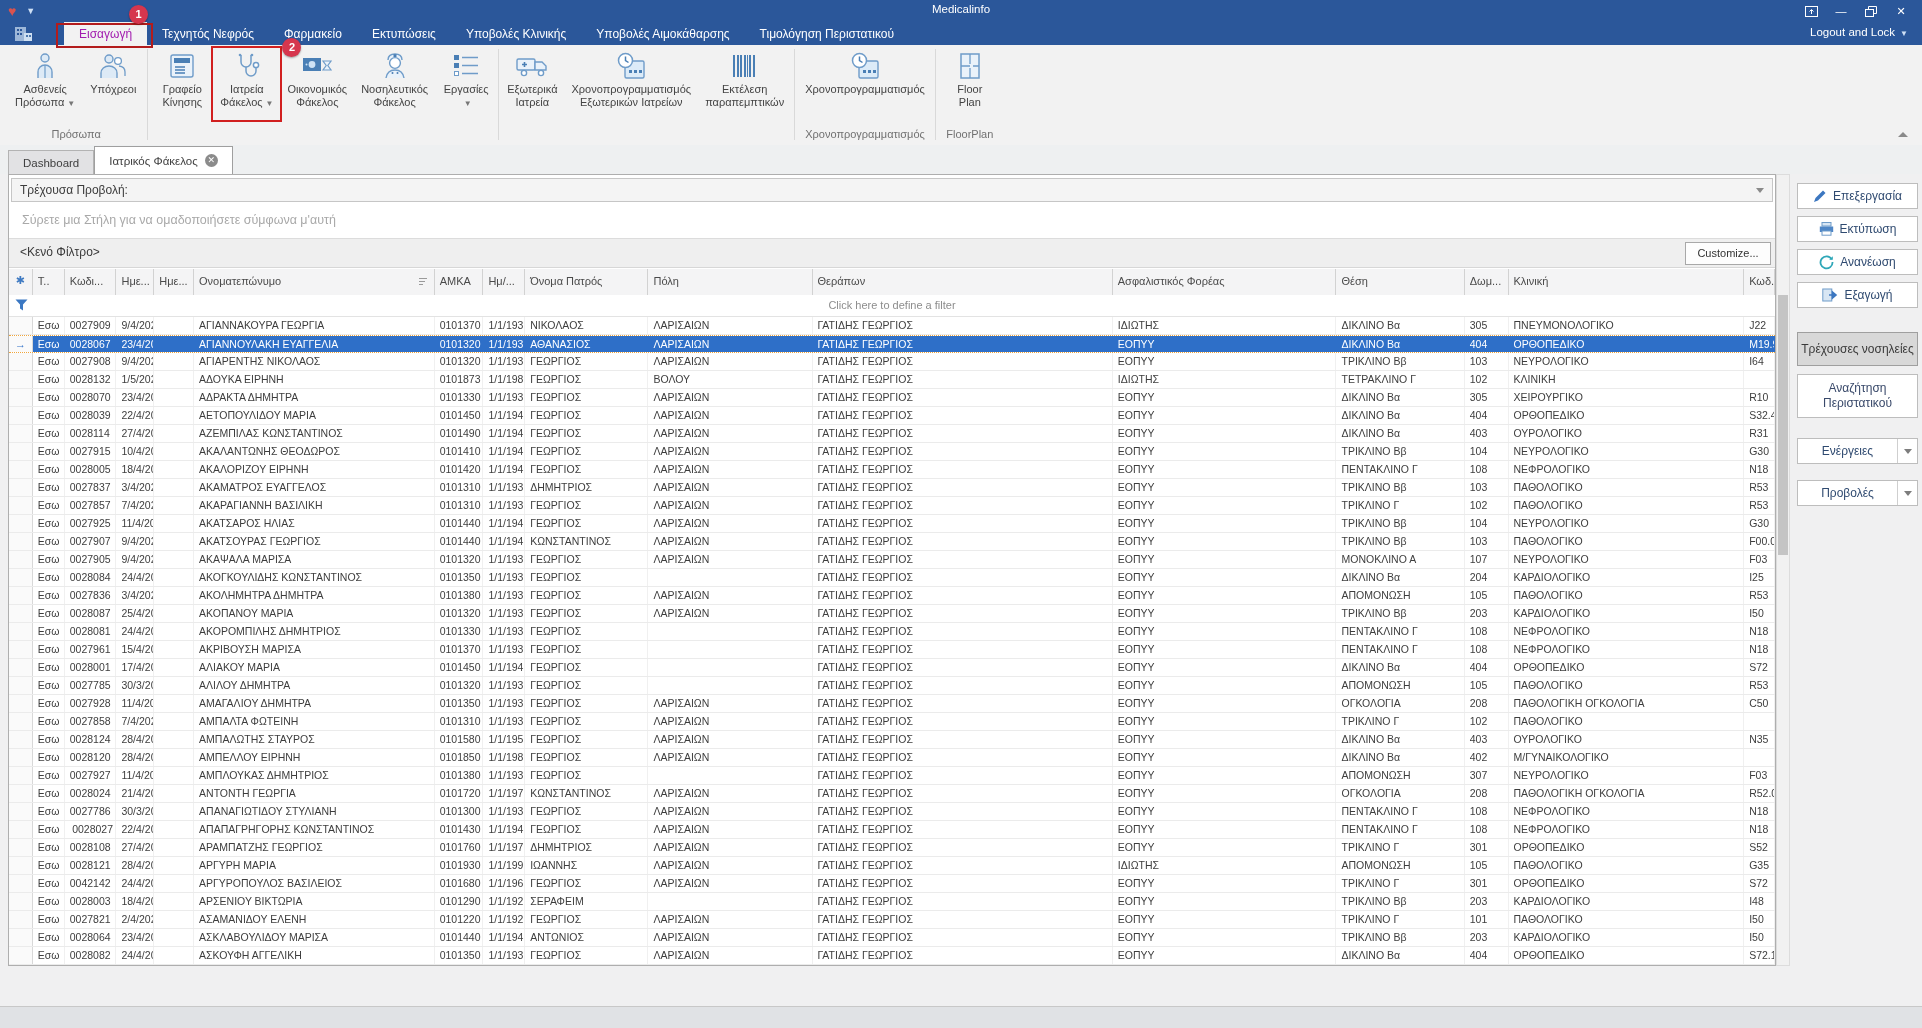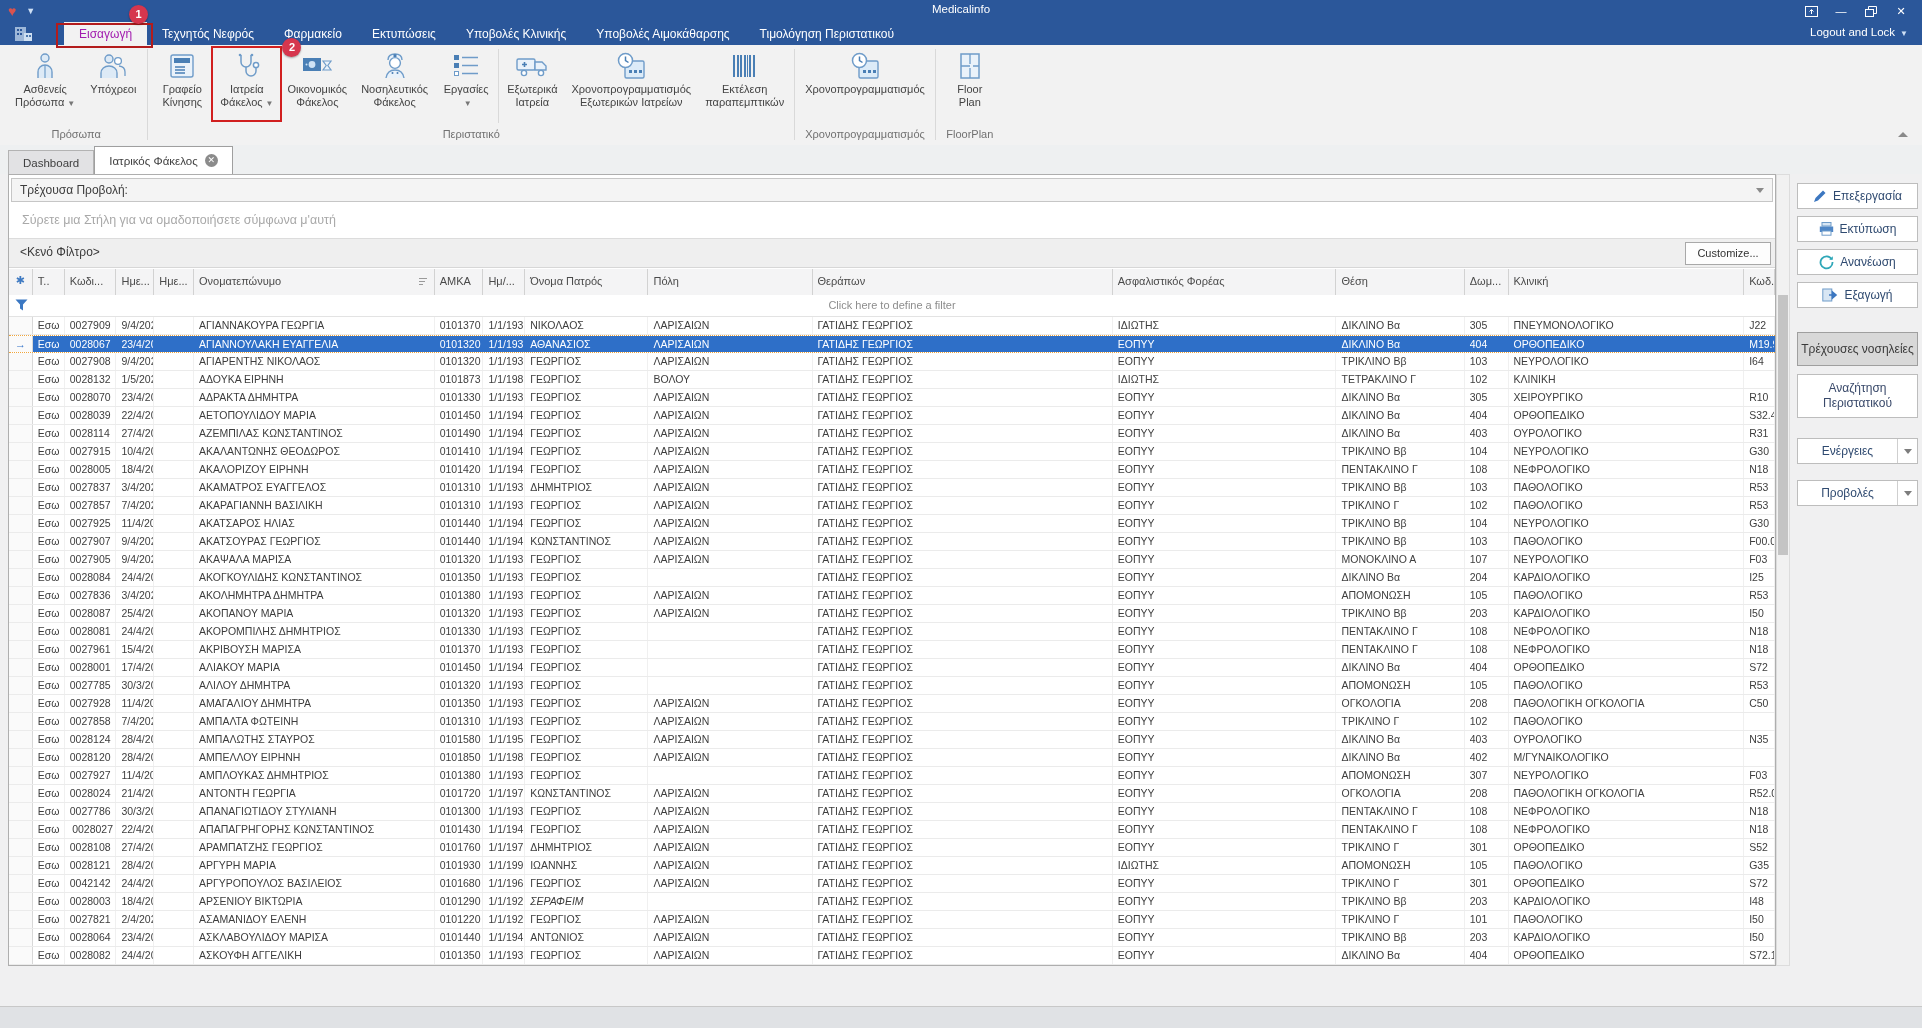--- a/index.html
+++ b/index.html
@@ -272,21 +272,20 @@
             <span class="ric">
               <svg width="26" height="26" viewBox="0 0 26 26">
                   <path d="M2 2v22M6 2v22M9 2v22M13 2v22M18 2v22M22 2v22" stroke="#4a7fb5" stroke-width="2"></path>
                   <path d="M15.5 2v22" stroke="#4a7fb5" stroke-width="1"></path>
                 </svg>
             </span>
             <span class="rl1">Εκτέλεση</span>
             <span class="rl2">παραπεμπτικών</span>
           </div>
         </div>
-        <div class="rglabel">Περιστατικό</div>
       </div>
       <div class="gsep"></div>
 
       <div class="rgroup">
         <div class="rbtns">
           <div class="rbtn">
             <span class="ric">
               <svg width="30" height="28" viewBox="0 0 30 28">
                   <rect x="9" y="9" width="19" height="17" rx="1.5" fill="#dcebf8" stroke="#6f9cc9" stroke-width="1.4"></rect>
                   <rect x="13" y="18" width="3" height="3" fill="#4a7fb5"></rect>
@@ -954,21 +953,21 @@
         </div>
         <div class="grow">
           <div class="gind" style="width: 24px;"></div>
           <div class="gcell" style="width: 32px;">Εσω</div>
           <div class="gcell" style="width: 52px;">0028003</div>
           <div class="gcell" style="width: 38px;">18/4/20</div>
           <div class="gcell" style="width: 40px;"></div>
           <div class="gcell" style="width: 242px;">ΑΡΣΕΝΙΟΥ ΒΙΚΤΩΡΙΑ</div>
           <div class="gcell" style="width: 49px;">0101290</div>
           <div class="gcell" style="width: 42px;">1/1/192</div>
-          <div class="gcell" style="width: 124px; font-style: italic;">ΣΕΡΑΦΕΙΜ</div>
+          <div class="gcell" style="width: 124px;">ΣΕΡΑΦΕΙΜ</div>
           <div class="gcell" style="width: 165px;"></div>
           <div class="gcell" style="width: 302px;">ΓΑΤΙΔΗΣ ΓΕΩΡΓΙΟΣ</div>
           <div class="gcell" style="width: 225px;">ΕΟΠΥΥ</div>
           <div class="gcell" style="width: 129px;">ΤΡΙΚΛΙΝΟ Ββ</div>
           <div class="gcell" style="width: 44px;">203</div>
           <div class="gcell" style="width: 237px;">ΚΑΡΔΙΟΛΟΓΙΚΟ</div>
           <div class="gcell" style="width: 31px;">I48</div>
         </div>
         <div class="grow">
           <div class="gind" style="width: 24px;"></div>

